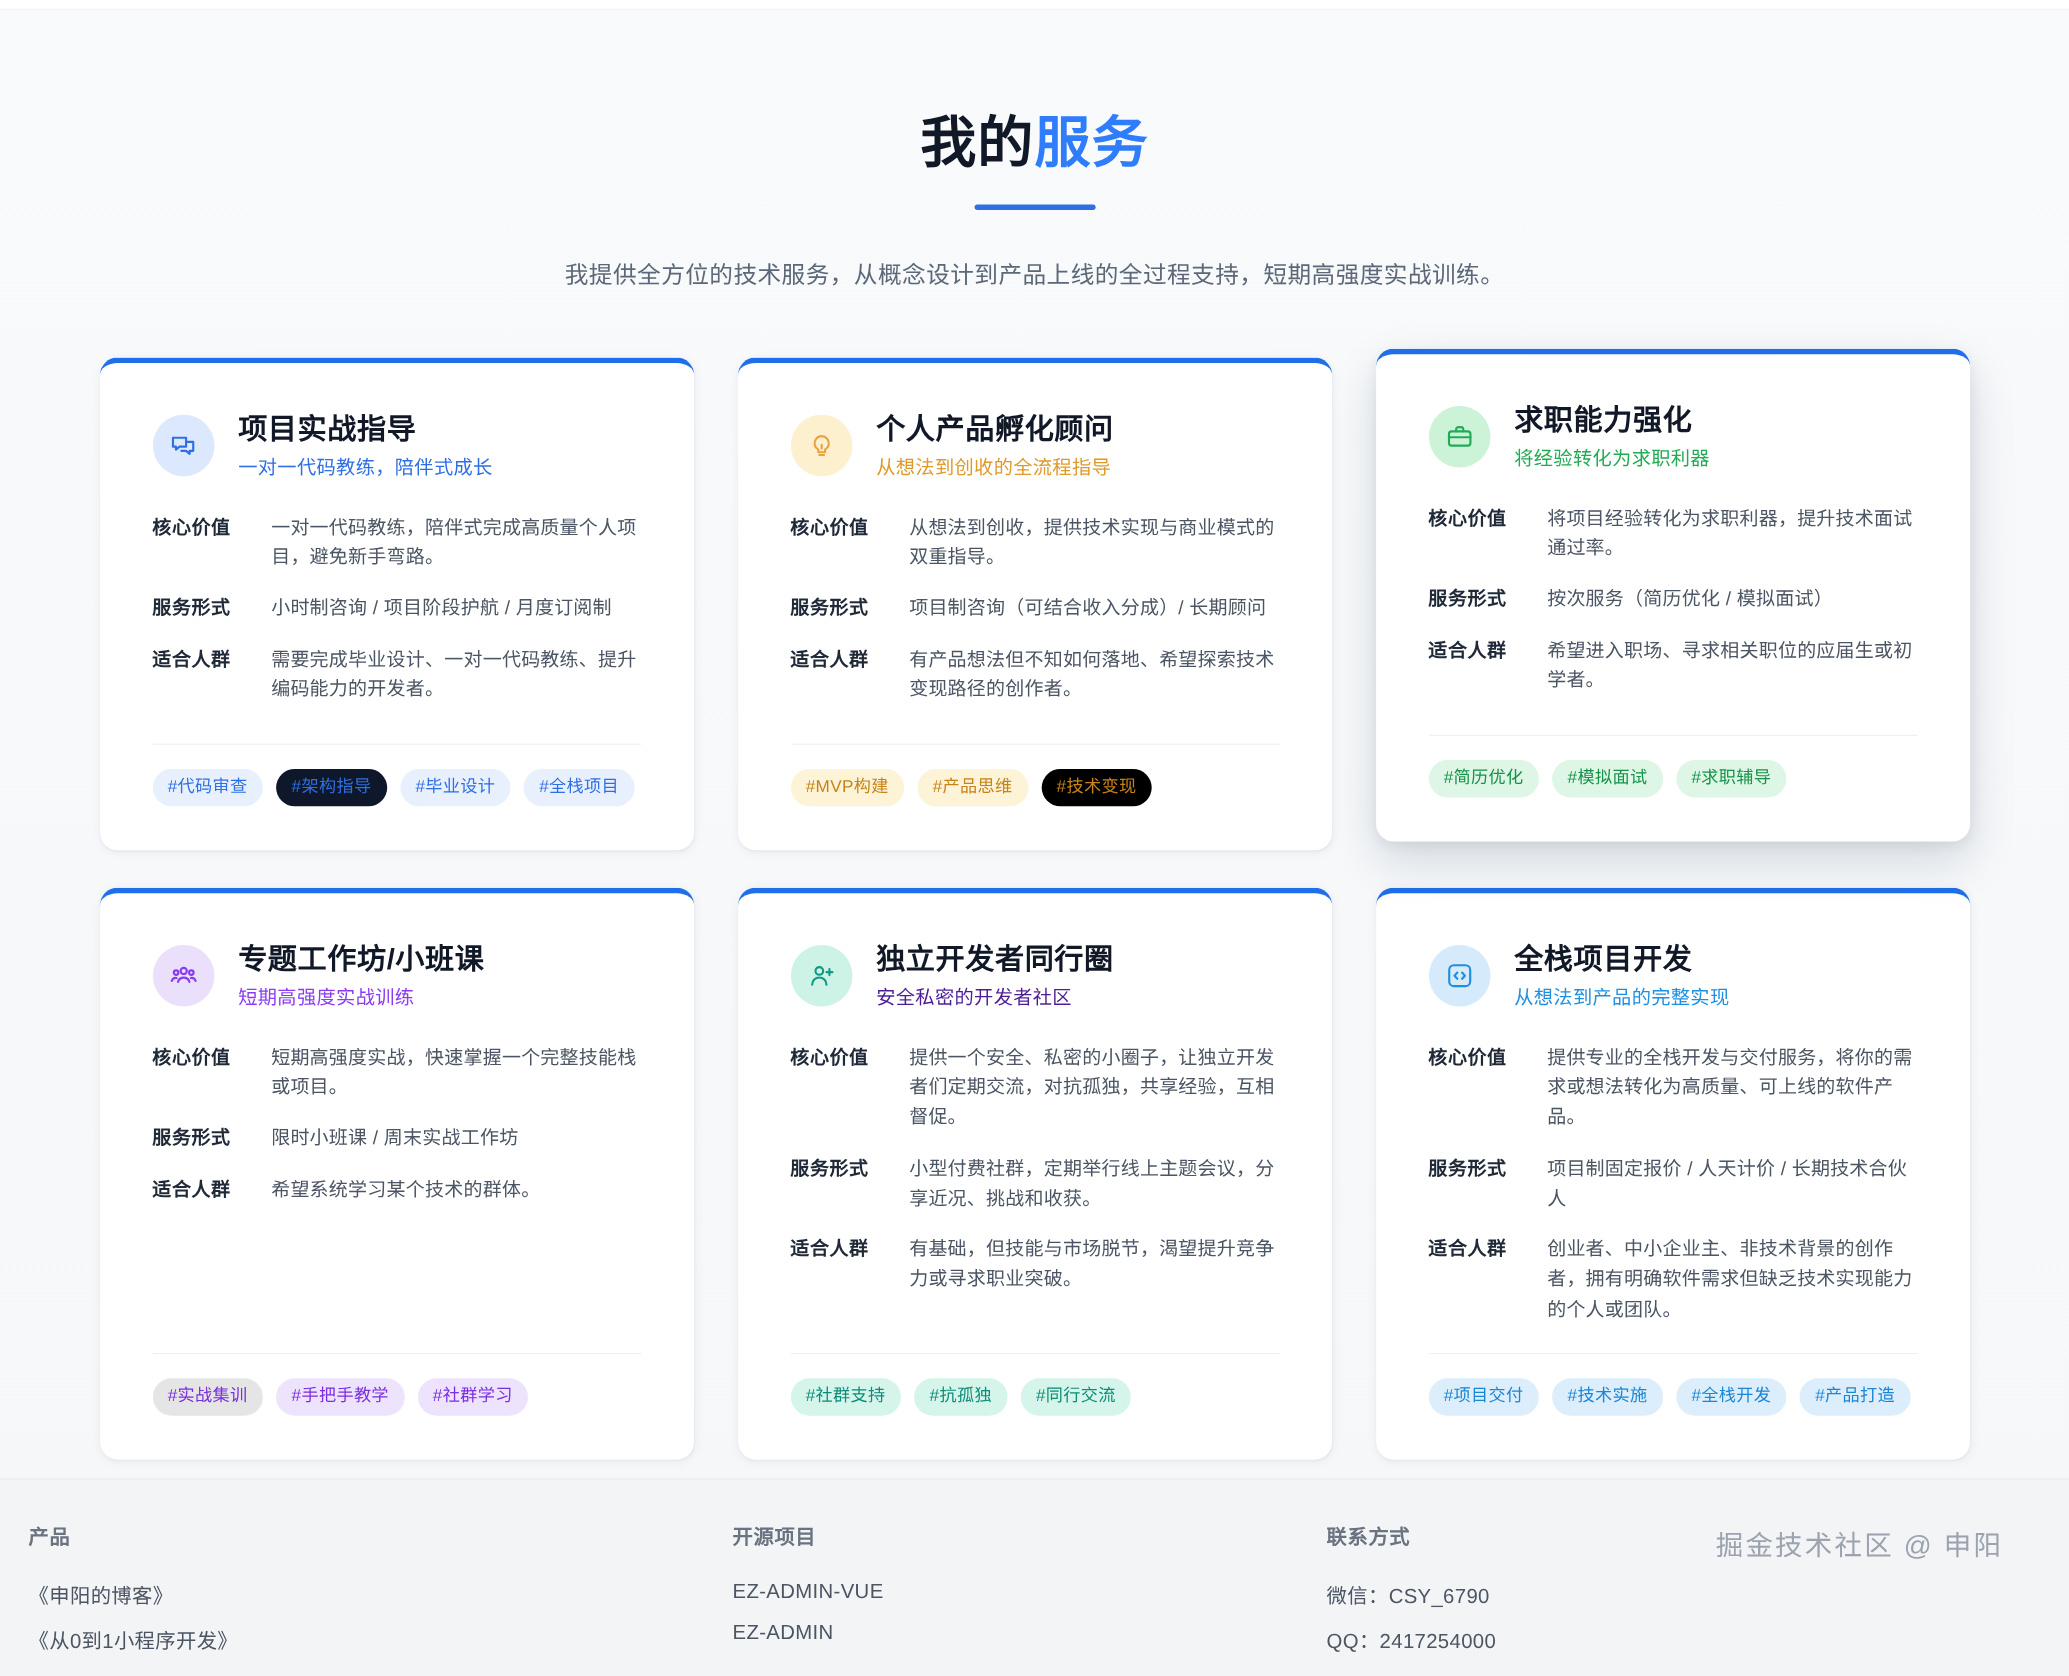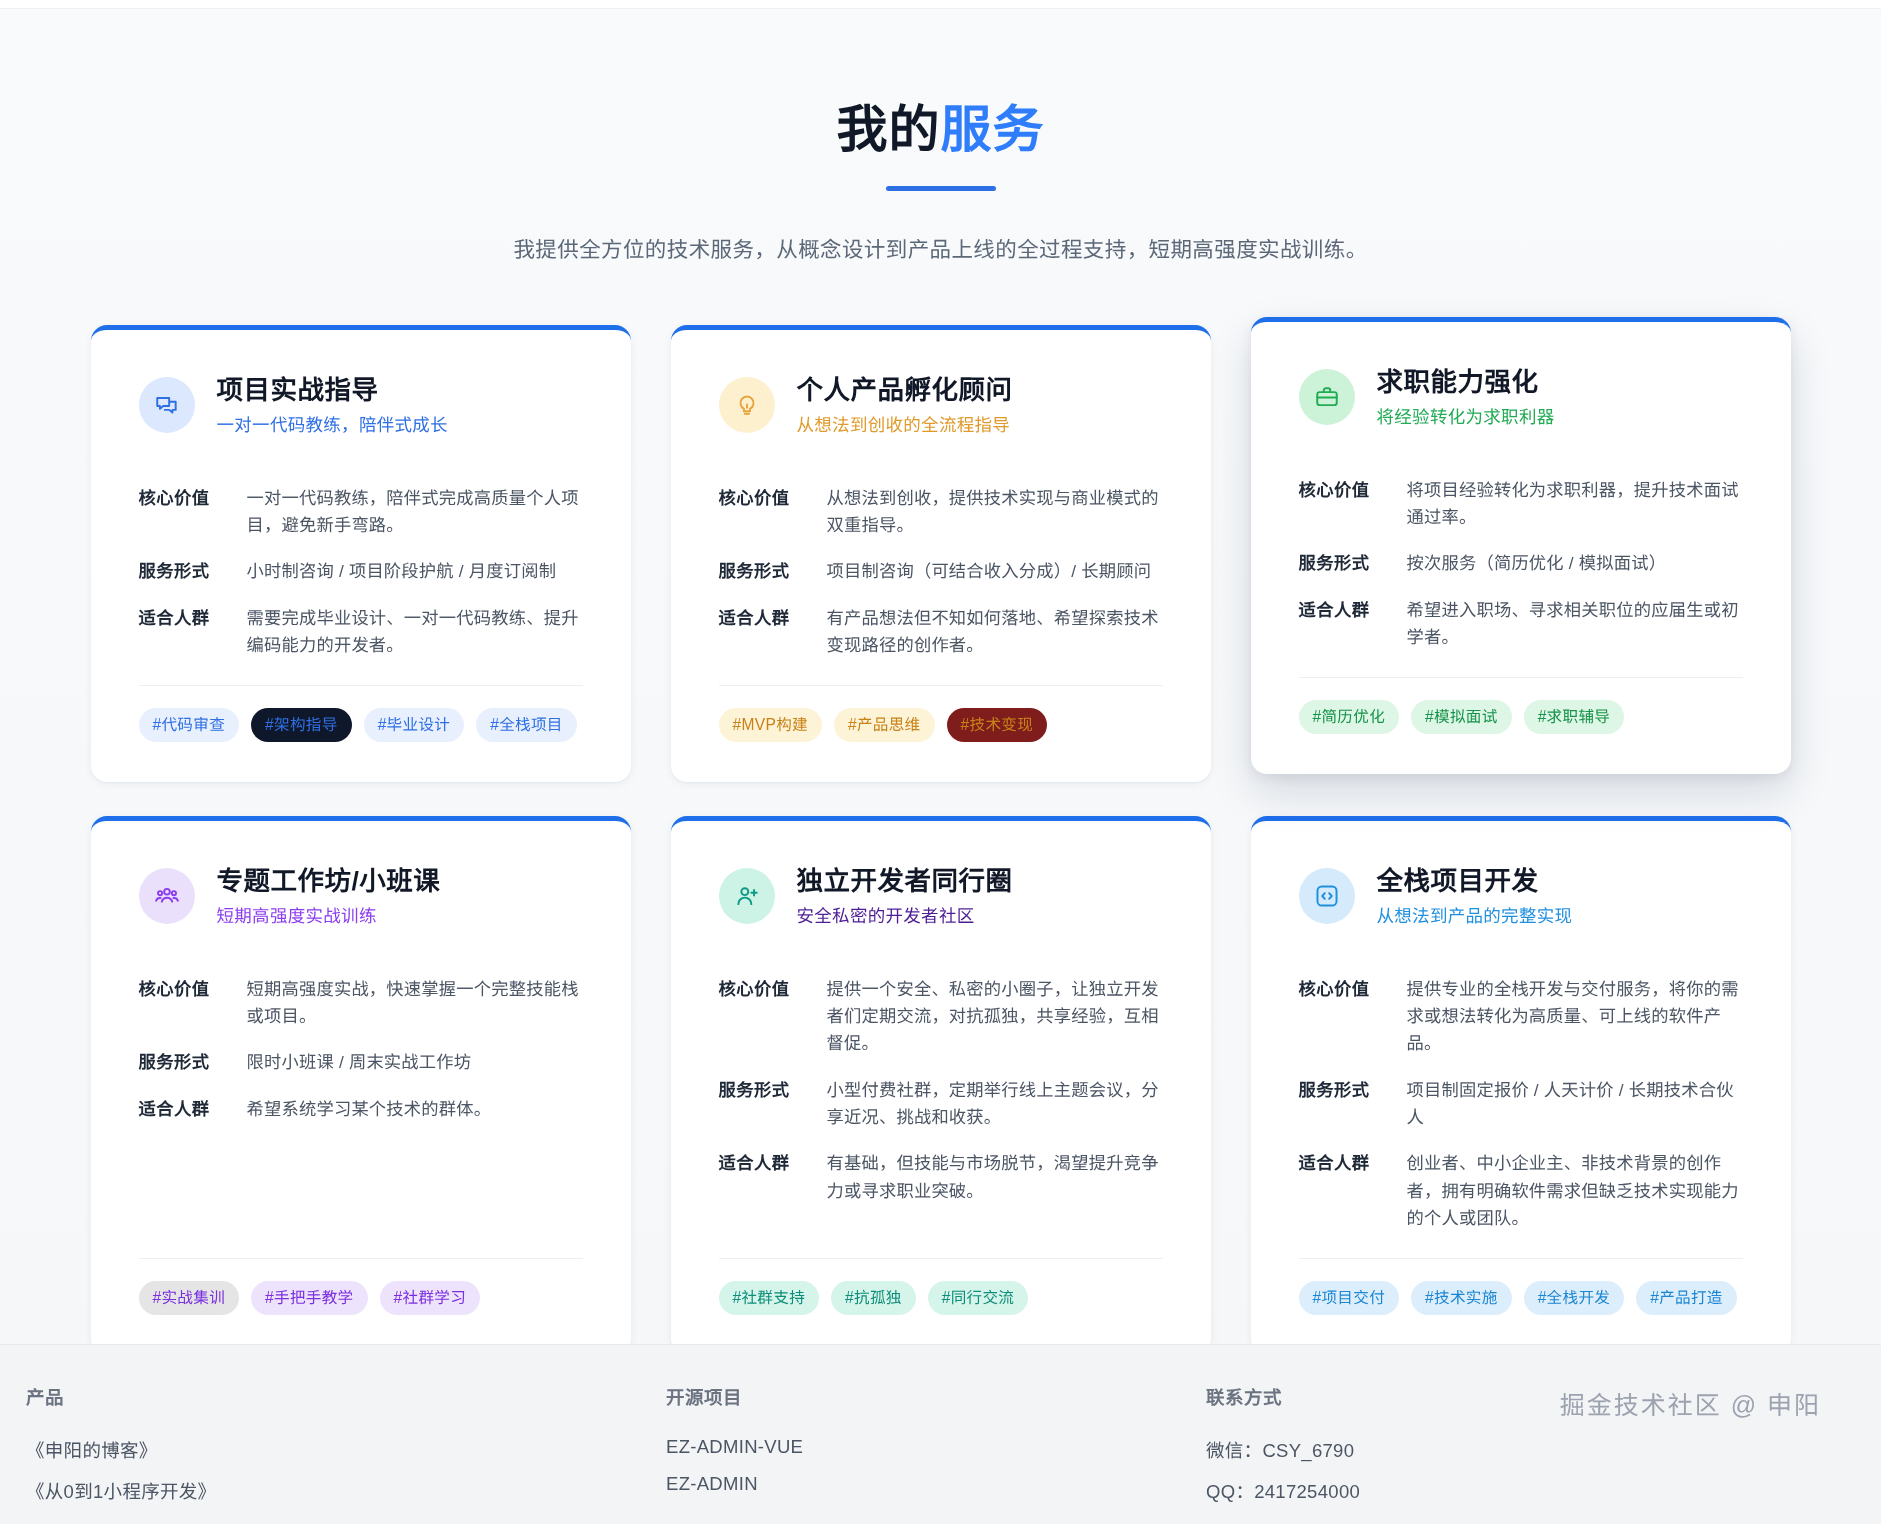--- a/index.html
+++ b/index.html
@@ -117,21 +117,21 @@
     line-height: 1.25;
     letter-spacing: .5px;
   }
   .card-subtitle {
     margin-top: 7px;
     font-size: 17.5px;
     line-height: 1.3;
     letter-spacing: .3px;
   }
 
-  .card-rows { margin-top: 22px; }
+  .card-rows { margin-top: 3px; }
 
   .row {
     display: flex;
     gap: 18px;
     margin-bottom: 19px;
     font-size: 17.3px;
     line-height: 1.58;
   }
   .row:last-child { margin-bottom: 0; }
   .row-label {
@@ -293,21 +293,21 @@
           <div class="row">
             <div class="row-label">适合人群</div>
             <div class="row-value">有产品想法但不知如何落地、希望探索技术变现路径的创作者。</div>
           </div>
         </div>
         <div class="card-divider">
           <div class="line"></div>
           <div class="tags">
             <span class="tag" style="color: rgb(200, 131, 24); background: rgb(253, 243, 215);">#MVP构建</span>
             <span class="tag" style="color: rgb(200, 131, 24); background: rgb(253, 243, 215);">#产品思维</span>
-            <span class="tag" style="color: rgb(200, 131, 24); background: #7f1d1d;">#技术变现</span>
+            <span class="tag" style="color: rgb(200, 131, 24); background: #000000;">#技术变现</span>
           </div>
         </div>
       </div>
       <div class="card is-hovered" style="border-top-color: rgb(31, 111, 235);">
         <div class="card-head">
           <div class="card-icon" style="background: rgb(204, 243, 216); color: rgb(34, 171, 85);">
             <svg viewBox="0 0 24 24" fill="none" stroke="currentColor" stroke-width="1.8" stroke-linecap="round" stroke-linejoin="round">
               <rect x="3" y="7.5" width="18" height="12" rx="2.2"></rect>
               <path d="M9 7.5V6a2 2 0 0 1 2-2h2a2 2 0 0 1 2 2v1.5"></path>
               <path d="M3 12.5h18"></path>

